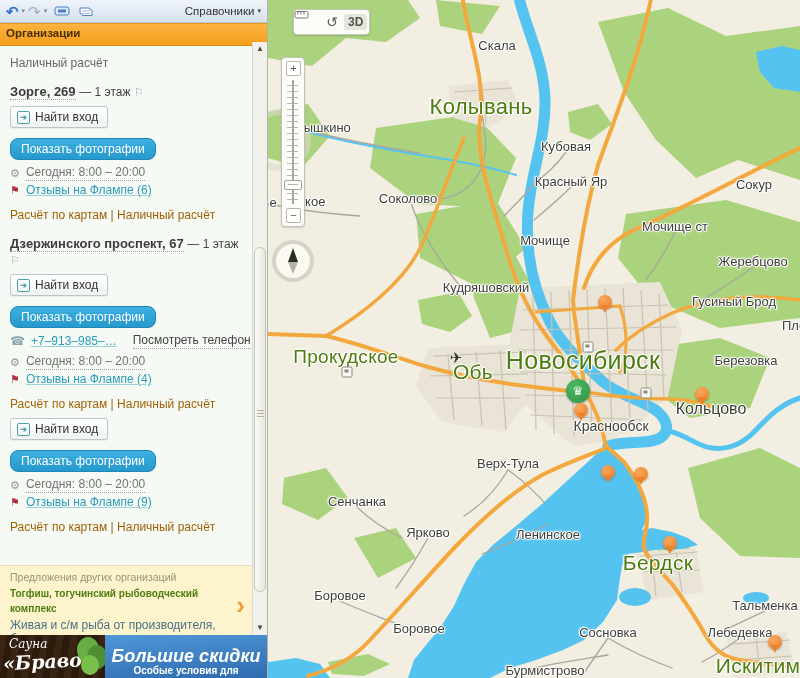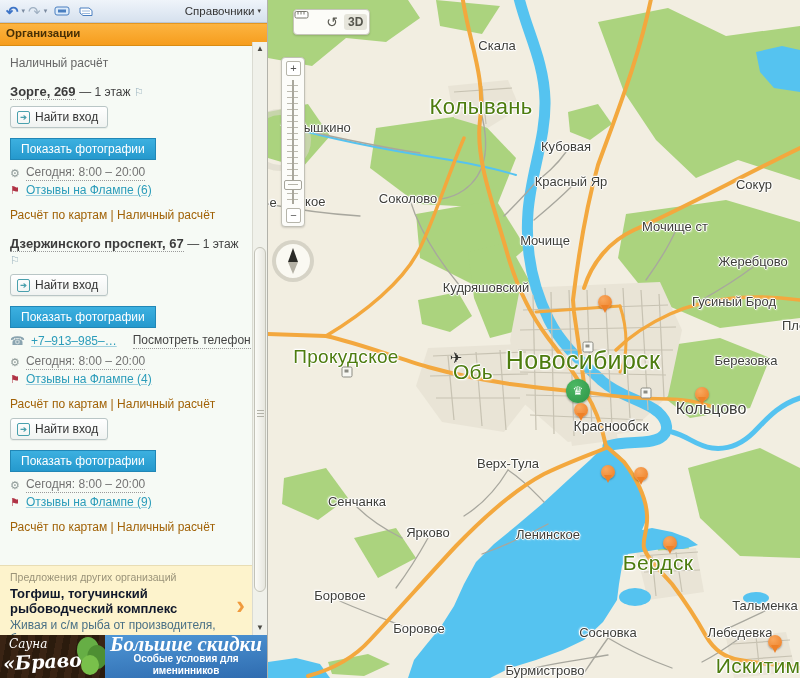--- a/index.html
+++ b/index.html
@@ -27,37 +27,37 @@
   .addr{margin-top:13px;color:#3c3c3c;font-size:13px;}
   .addr .a-link{font-weight:bold;border-bottom:1px dotted #9a9a9a;cursor:pointer}
   .addr .floor{font-weight:normal;font-size:12px;color:#444}
   .addr .pinflag{color:#9ab2be;font-size:11px;cursor:pointer}
   .btn-find{margin-top:6px;display:inline-flex;align-items:center;gap:5px;height:20px;
             padding:0 9px 0 6px;background:linear-gradient(#ffffff,#f0f3f1);border:1px solid #b9c6c6;
             border-radius:3px;font-size:12px;color:#333;cursor:pointer;box-shadow:0 1px 1px rgba(0,0,0,.06);}
   .enter-ic{width:11px;height:11px;border:1px solid #49a0ad;border-radius:2px;color:#49a0ad;
             font-size:8px;line-height:11px;text-align:center;font-weight:bold}
   .btn-photos{margin-top:10px;display:inline-block;height:20px;line-height:20px;padding:0 10px;
-            background:linear-gradient(#3cb0e0,#2599cd);border:1px solid #2187b6;border-radius:0;
+            background:linear-gradient(#3cb0e0,#2599cd);border:1px solid #2187b6;border-radius:8px;
             color:#fff;font-size:12px;cursor:pointer;}
   .irow{margin-top:5px;display:flex;align-items:center;gap:6px;white-space:nowrap}
   .irow.rv{margin-top:2px}
   .gear{color:#8e9a98;font-size:11px}
   .flag{color:#b03345;font-size:11px}
   .phone-ic{color:#8aa4b0;font-size:12px}
   .dotted{border-bottom:1px dotted #9a9a9a;cursor:pointer}
   .hours{color:#737373}
   .teal{color:#2b9cba;text-decoration:underline;text-decoration-color:#9fd0de;cursor:pointer}
   .phone-act{color:#444;margin-left:10px}
   .pay-footer{margin-top:10px;color:#a16207;}
   
   .offers{position:absolute;left:0;right:14px;bottom:43px;height:70px;background:#fdf3cc;
           border-top:1px solid #e8ddb4;padding:5px 26px 0 10px;overflow:hidden;box-sizing:border-box;cursor:pointer}
   .offers .o-title{font-size:10.5px;color:#9a9379;}
-  .offers .o-org{margin-top:3px;font-size:13px;font-weight:bold;color:#0f172a;line-height:15px;cursor:pointer}
+  .offers .o-org{margin-top:3px;font-size:10px;font-weight:bold;color:#4d7c0f;line-height:15px;cursor:pointer}
   .offers .o-desc{margin-top:2px;font-size:12px;color:#4a7085;line-height:14px}
   .offers .o-chev{position:absolute;right:8px;top:26px;font-size:26px;line-height:26px;color:#f09a3c;font-weight:bold}
   
   .sb{position:absolute;top:42px;right:0;width:14px;bottom:43px;background:#f0f1ea;border-left:1px solid #dadbd2;}
   .sb-arrow{position:absolute;left:0;right:0;height:14px;text-align:center;font-size:8px;line-height:14px;color:#4a4a44;cursor:pointer}
   .sb-up{top:0}.sb-down{bottom:0}
   .sb-thumb{position:absolute;left:1px;right:1px;top:205px;height:345px;cursor:pointer;
             background:linear-gradient(90deg,#fbfbf7,#e7e7df);border:1px solid #c3c3b8;border-radius:6px;box-sizing:border-box}
   .sb-grip{margin:160px auto 0;width:7px;height:9px;
             background:repeating-linear-gradient(#0000 0 2px,#b2b2a8 2px 3px)}
@@ -65,21 +65,21 @@
   .banner{position:absolute;left:0;right:0;bottom:0;height:43px;display:flex;cursor:pointer;overflow:hidden}
   .banner-left{position:relative;width:105px;background:repeating-linear-gradient(100deg,#3a2414 0 7px,#2b1b0d 7px 14px);color:#fff;overflow:hidden}
   .bn-sauna{position:absolute;left:9px;top:2px;font-family:"DejaVu Serif",serif;font-style:italic;font-size:12px}
   .bn-name{position:absolute;left:3px;top:15px;font-family:"DejaVu Serif",serif;font-style:italic;font-weight:bold;font-size:19px;transform:rotate(-3deg)}
   .bn-branch{position:absolute;right:-4px;top:0;width:34px;height:43px}
   .bn-branch i{position:absolute;border-radius:50%;display:block}
   .bn-b1{left:2px;top:2px;width:22px;height:26px;background:#66ae45}
   .bn-b2{left:12px;top:10px;width:20px;height:24px;background:#4e8f33}
   .bn-b3{left:6px;top:20px;width:18px;height:20px;background:#79c04b}
   .banner-right{position:relative;flex:1;background:linear-gradient(175deg,#4f97d6,#2f6cb0);color:#fff;text-align:center}
-  .bn-title{margin-top:1px;font-family:Liberation Serif, serif;font-style:italic;font-weight:bold;font-size:21px;line-height:17px}
+  .bn-title{margin-top:13px;font-family:Liberation Sans, sans-serif;font-style:italic;font-weight:bold;font-size:18px;line-height:17px}
   .bn-l1{font-size:10px;font-weight:bold;line-height:12px}
   .bn-l2{font-size:10px;font-weight:bold;line-height:12px}
 
   
   #map{position:absolute;left:268px;top:0;width:532px;height:678px;background:#f2eee1;overflow:hidden;}
   #map svg{position:absolute;left:0;top:0}
   #map-overlay{position:absolute;left:0;top:0;width:532px;height:678px;z-index:2}
   .map-label{position:absolute;transform:translate(-50%,-50%);white-space:nowrap;color:#3e3e39;
      text-shadow:1px 0 0 #fff,-1px 0 0 #fff,0 1px 0 #fff,0 -1px 0 #fff,1px 1px 2px #fff,-1px -1px 2px #fff;}
   .map-label.big{color:#4d7c0f;letter-spacing:.3px}

